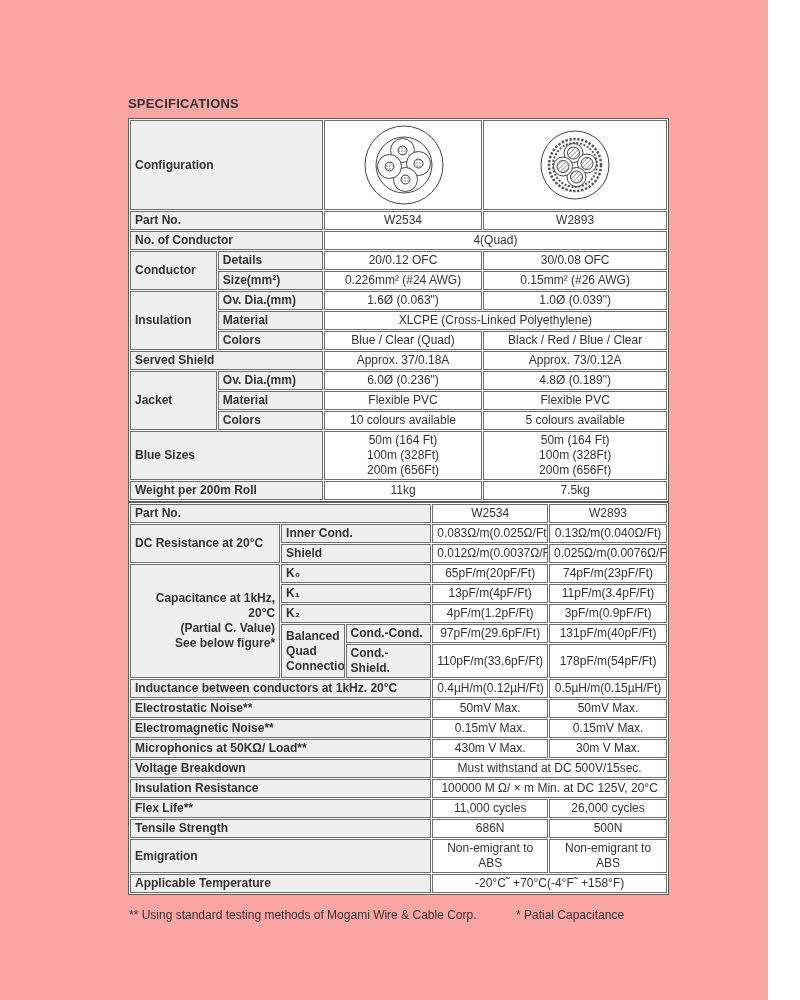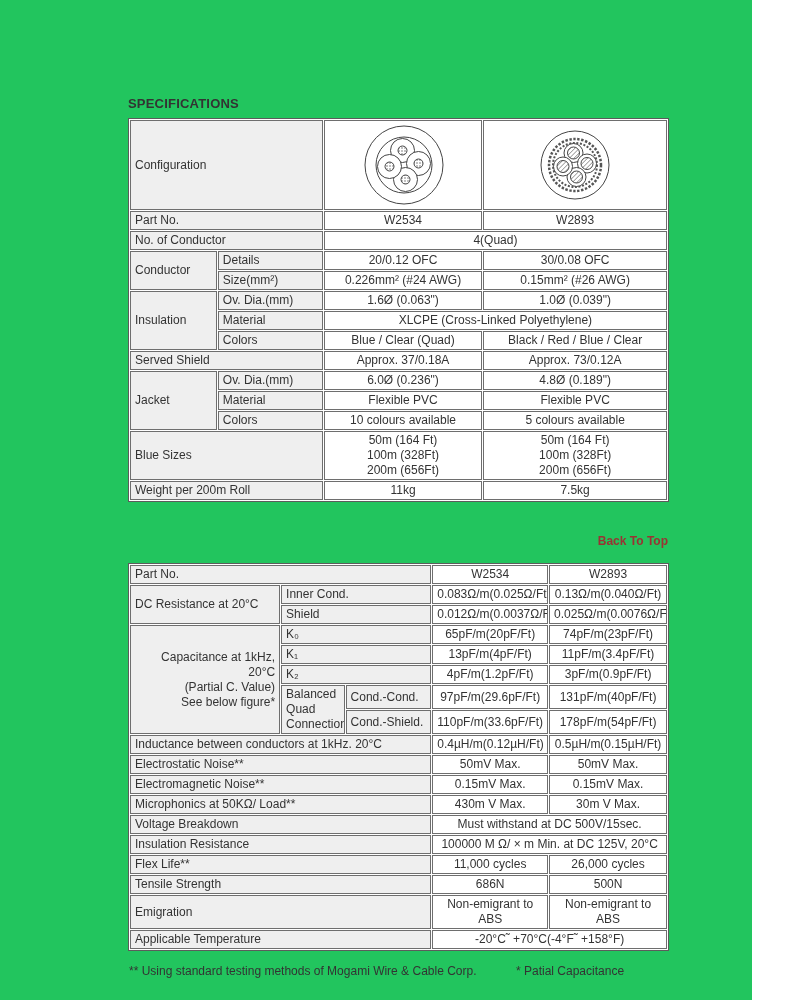--- a/index.html
+++ b/index.html
@@ -1,35 +1,35 @@
 <!DOCTYPE html>
 <html><head>
 <meta charset="utf-8">
 <style>
   html,body { margin:0; padding:0; background:#ffffff; }
   .page {
-    position:relative; width:712px; height:1000px; background:#22c55e;
-    font-family:"Liberation Sans", sans-serif; color:#333333; overflow:hidden;padding-left:40px;
+    position:relative; width:768px; height:1000px; background:#fca5a5;
+    font-family:"Liberation Sans", sans-serif; color:#333333; overflow:hidden;
   }
   .content { position:absolute; left:128px; top:96px; width:541px; }
 
   h2.section-heading {
     font-size:13px; font-weight:bold; color:#333; margin:0 0 7px 0; letter-spacing:0.2px;
   }
   table.spec {
     border-collapse:separate; border-spacing:1px;
     border:1px solid #5c5c5c; background:#ffffff;
     width:541px; table-layout:fixed;
   }
   table.spec td {
     border:1px solid #6e6e6e;
     font-size:12px; line-height:15px; padding:1px 4px;
     overflow:hidden; vertical-align:middle;
   }
-  td.label { background:#efefef; font-weight:normal; text-align:left; color:#333;margin-top:40px; }
+  td.label { background:#efefef; font-weight:bold; text-align:left; color:#333;margin-top:40px; }
   td.value { background:#ffffff; text-align:center; color:#333; }
   td.bold  { font-weight:normal;text-align:center; }
   td.diagram { height:86px; padding:0; text-align:center; vertical-align:middle; }
   .cap-line { text-align:right; }
   .back-to-top-row { text-align:right; margin:29px 1px 14px 0; }
   .back-to-top-row a { color:#993333; font-size:12px; font-weight:bold; text-decoration:none; }
   .footnotes { position:relative; margin-top:13px; height:16px; font-size:12px; color:#333; }
   .footnote-left  { position:absolute; left:1px; top:0; }
   .footnote-right { position:absolute; left:388px; top:0; }
   svg { display:inline-block; vertical-align:middle; }
@@ -168,23 +168,20 @@
         </td>
       </tr>
       <tr>
         <td class="label" colspan="2">Weight per 200m Roll</td>
         <td class="value">11kg</td>
         <td class="value">7.5kg</td>
       </tr>
     </tbody>
       </table>
 
-    <div class="back-to-top-row">
-      <a href="#">Back To Top</a>
-    </div>
 
 
     <table class="spec">
       <colgroup>
           <col style="width:149px">
           <col style="width:63px">
           <col style="width:85px">
           <col style="width:115px">
           <col style="width:117px">
         </colgroup>

